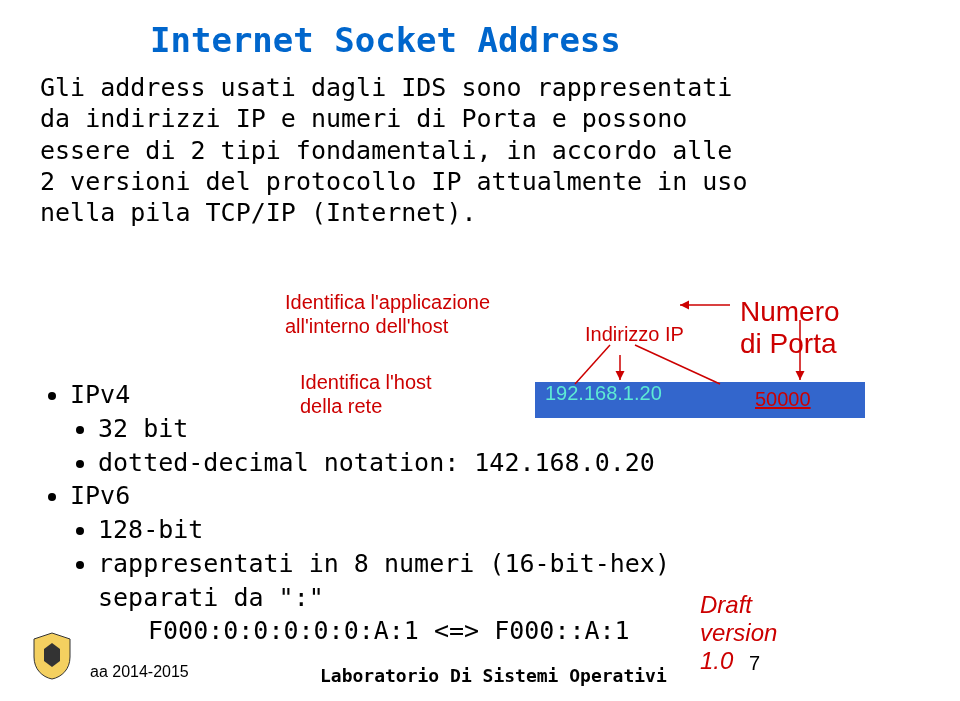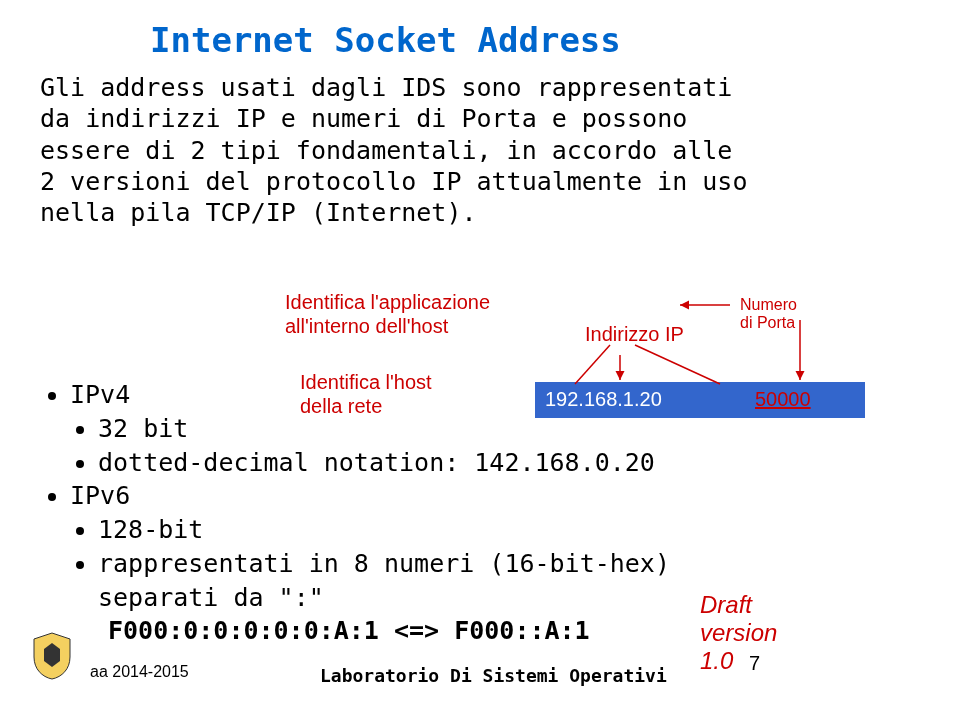--- a/index.html
+++ b/index.html
@@ -51,21 +51,21 @@
     color: #cc0000;
     font-family: Arial, sans-serif;
     font-size: 20px;
   }
   .porta-label {
     position: absolute;
     top: 296px;
     left: 740px;
     color: #cc0000;
     font-family: Arial, sans-serif;
-    font-size: 16px;
+    font-size: 28px;
   }
   .host-label {
     position: absolute;
     top: 370px;
     left: 300px;
     color: #cc0000;
     font-family: Arial, sans-serif;
     font-size: 20px;
     line-height: 1.2;
   }
@@ -73,23 +73,23 @@
     position: absolute;
     top: 382px;
     left: 535px;
     width: 330px;
     height: 36px;
     background: #3366cc;
     display: flex;
     font-family: Arial, sans-serif;
   }
   .cell-ip {
-    color: #ffffff;
-    font-size: 20px;
-    padding: 6px 10px;
+    color: #5eead4;
+    font-size: 20px;
+    padding: 0 10px;
     flex: 0 0 190px;
   }
   .cell-port {
     color: #cc0000;
     font-size: 20px;
     padding: 6px 10px;
     text-decoration: underline;
   }
   .bullets {
     position: absolute;
@@ -199,21 +199,21 @@
           <li>32 bit</li>
           <li>dotted-decimal notation: 142.168.0.20</li>
         </ul>
       </li>
       <li>
         <span>IPv6</span>
         <ul>
           <li>128-bit</li>
           <li>rappresentati in 8 numeri (16-bit-hex) separati da ":"</li>
         </ul>
-        <span style="margin-left:38px; display:inline-block;font-weight:bold;">F000:0:0:0:0:0:A:1 &lt;=&gt; F000::A:1</span>
+        <span style="margin-left:78px; display:inline-block;">F000:0:0:0:0:0:A:1 &lt;=&gt; F000::A:1</span>
       </li>
     </ul>
   </div>
 
   <svg class="arrows" width="960" height="701">
     <defs>
       <marker id="arr" markerWidth="8" markerHeight="8" refX="6" refY="3" orient="auto">
         <path d="M0,0 L6,3 L0,6 Z" fill="#cc0000"></path>
       </marker>
     </defs>

